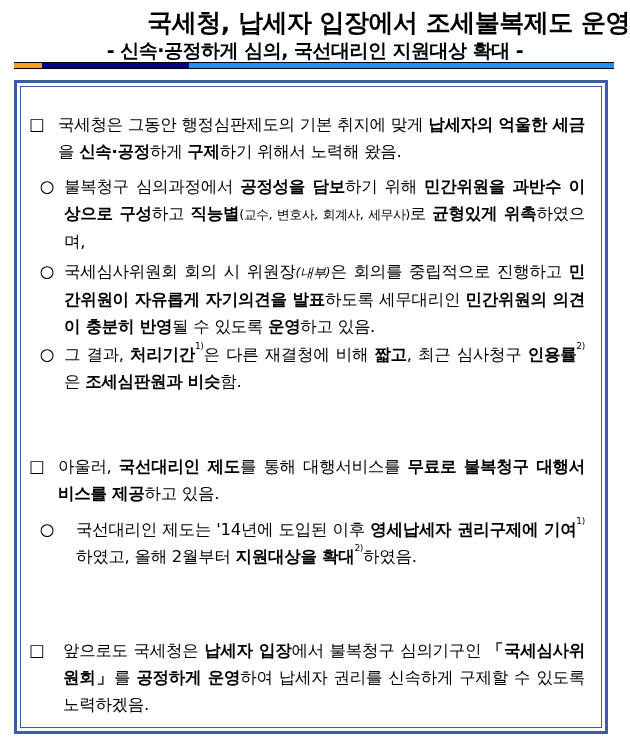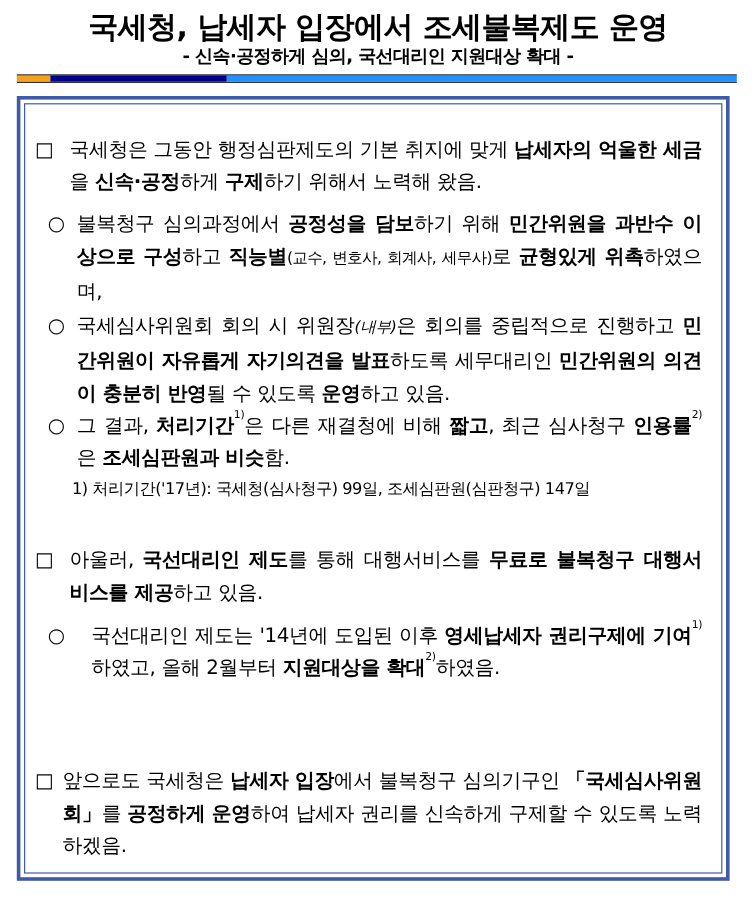--- a/index.html
+++ b/index.html
@@ -1,21 +1,21 @@
 <!DOCTYPE html>
 <html><head>
 <meta charset="utf-8">
 <style>
   html, body { margin:0; padding:0; background:#ffffff; }
   body { width:630px; height:751px; position:relative; overflow:hidden;
          font-family:"DejaVu Sans","Liberation Sans",sans-serif; color:#000; }
-  .title { position:absolute; left:0; top:6px; width:630px; text-align:center;
+  .title { position:absolute; left:0; top:6px; width:630px; text-align:right;
            font-size:25px; font-weight:bold; letter-spacing:-0.5px; }
   .subtitle { position:absolute; left:0; top:38px; width:630px; text-align:center;
-              font-size:15px; font-weight:bold; letter-spacing:-0.5px; }
+              font-size:19px; font-weight:bold; letter-spacing:-0.5px; }
   .bar { position:absolute; left:14px; top:62px; width:600px; height:5px; display:flex; border-top:1px solid #000; border-bottom:1px solid #000; }
   .bar .seg { height:100%; }
   .box { position:absolute; left:14px; top:80px; width:594px; height:654px;
          border:3px solid #3f5aa8; box-sizing:border-box; }
   .box-inner { position:absolute; left:3px; top:3px; right:3px; bottom:3px;
                border:1px solid #3f5aa8; }
   .para { position:absolute; left:0; right:0; font-size:16.5px; line-height:27px; }
   .para .marker { position:absolute; width:20px; text-align:center; }
   .para .text { position:absolute; right:20px; text-align:justify; letter-spacing:-0.3px; }
   .b { font-weight:bold; }
@@ -50,30 +50,29 @@
   <div class="para" style="top:175px;">
     <span class="marker" style="left:20px;">○</span>
     <div class="text" style="left:47px;"><span>국세심사위원회 회의 시 위원장</span><span style="font-size:13px;font-style:italic;">(내부)</span><span>은 회의를 중립적으로 진행하고 </span><span class="b">민간위원이 자유롭게 자기의견을 발표</span><span>하도록 세무대리인 </span><span class="b">민간위원의 의견이 충분히 반영</span><span>될 수 있도록 </span><span class="b">운영</span><span>하고 있음.</span></div>
   </div>
 
   <div class="para" style="top:258px;">
     <span class="marker" style="left:20px;">○</span>
     <div class="text" style="left:47px;"><span>그 결과, </span><span class="b">처리기간</span><sup>1)</sup><span>은 다른 재결청에 비해 </span><span class="b">짧고</span><span>, 최근 심사청구 </span><span class="b">인용률</span><sup>2)</sup><span>은 </span><span class="b">조세심판원과 비슷</span><span>함.</span></div>
   </div>
 
-  <div class="note" style="left:43px;top:314px;">1) 처리기간('17년): 국세청(심사청구) 99일, 조세심판원(심판청구) 147일</div>
 
   <div class="para" style="top:370px;">
     <span class="marker" style="left:10px;">□</span>
     <div class="text" style="left:41px;"><span>아울러, </span><span class="b">국선대리인 제도</span><span>를 통해 대행서비스를 </span><span class="b">무료로 불복청구 대행서비스를 제공</span><span>하고 있음.</span></div>
   </div>
 
   <div class="para" style="top:433px;">
     <span class="marker" style="left:20px;">○</span>
     <div class="text" style="left:47px;margin-left:12px;"><span>국선대리인 제도는 '14년에 도입된 이후 </span><span class="b">영세납세자 권리구제에 기여</span><sup>1)</sup><span>하였고, 올해 2월부터 </span><span class="b">지원대상을 확대</span><sup>2)</sup><span>하였음.</span></div>
   </div>
 
 
   <div class="para" style="top:554px;">
     <span class="marker" style="left:10px;">□</span>
-    <div class="text" style="left:35px;"><span>앞으로도 국세청은 </span><span class="b">납세자 입장</span><span>에서 불복청구 심의기구인 </span><span class="b">「국세심사위원회」</span><span>를 </span><span class="b">공정하게 운영</span><span>하여 납세자 권리를 신속하게 구제할 수 있도록 노력하겠음.</span></div>
+    <div class="text" style="left:46px;"><span>앞으로도 국세청은 </span><span class="b">납세자 입장</span><span>에서 불복청구 심의기구인 </span><span class="b">「국세심사위원회」</span><span>를 </span><span class="b">공정하게 운영</span><span>하여 납세자 권리를 신속하게 구제할 수 있도록 노력하겠음.</span></div>
   </div>
 </div>
 
 </body></html>

